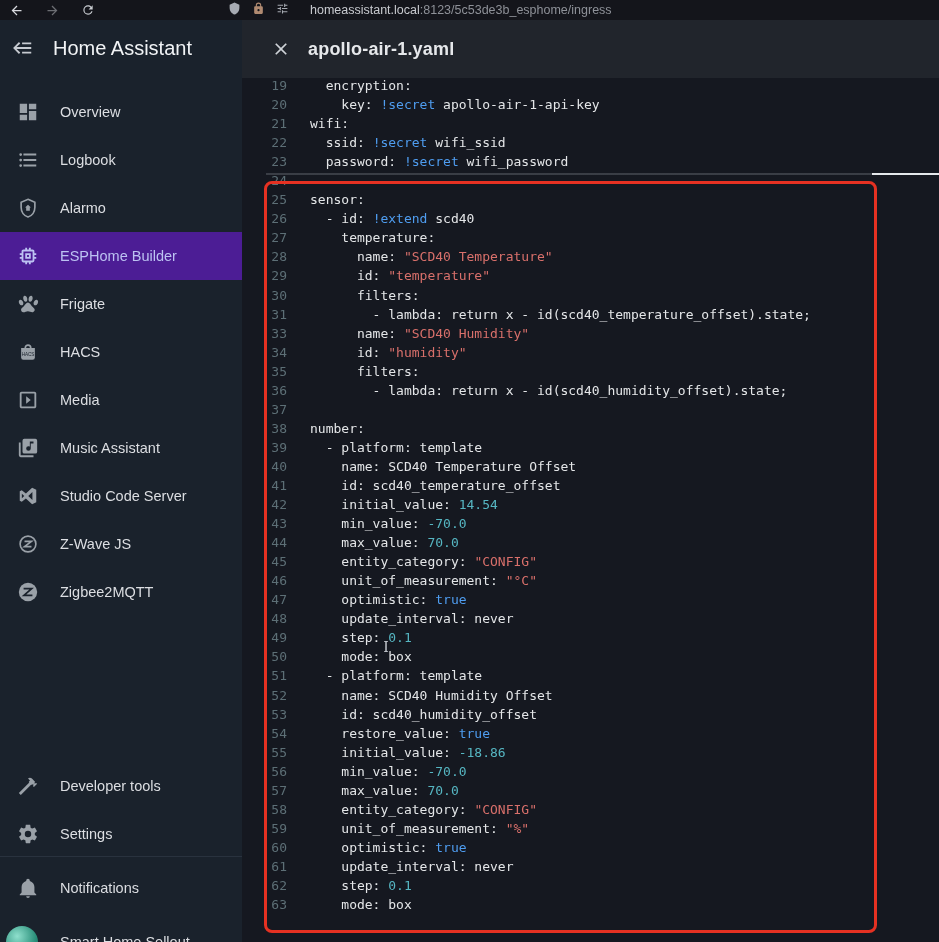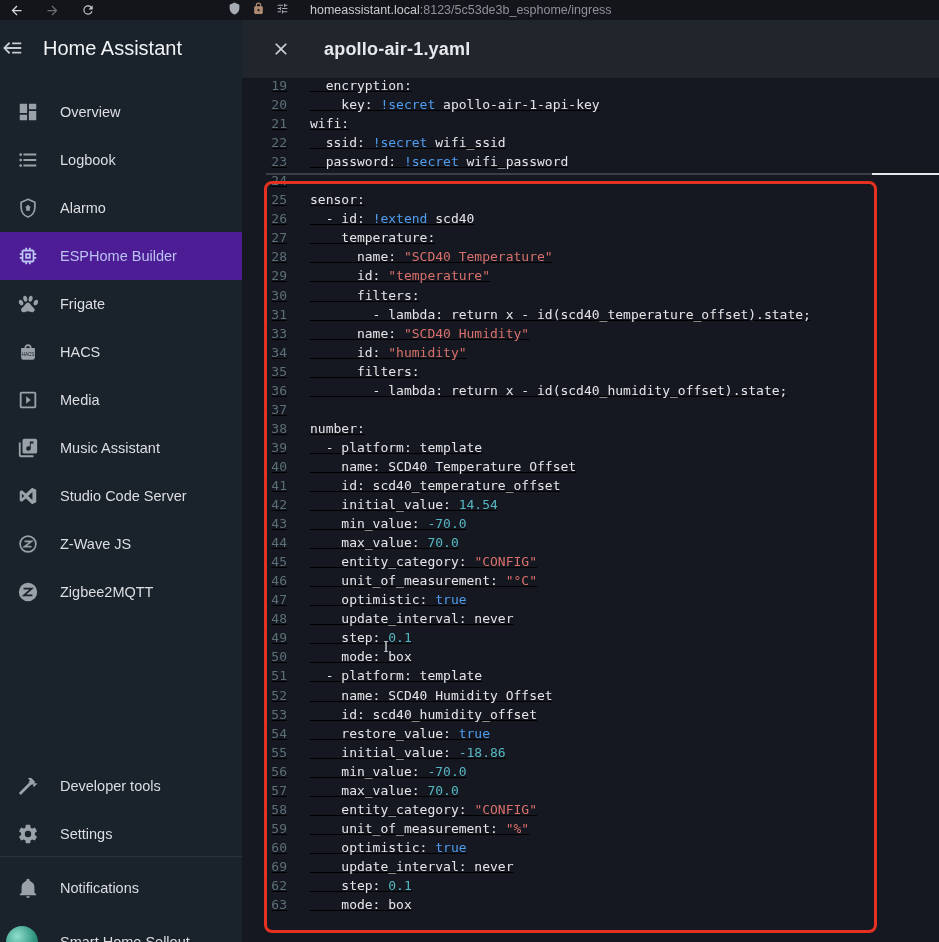--- a/index.html
+++ b/index.html
@@ -13,46 +13,46 @@
   .chrome .sec { position:absolute; left:228px; top:0; height:20px; display:flex; align-items:center; gap:11px; }
   .chrome .url { position:absolute; left:310px; top:0; height:20px; line-height:21px; font-size:12.5px; white-space:nowrap; }
   .url-host { color:#c8cacf; } .url-rest { color:#8e9198; }
   .dim { opacity:.45; }
 
   
   .app { display:flex; height:922px; }
 
   
   .sidebar { position:relative; flex:none; width:242px; background:#1a222c; overflow:hidden; color:#dcdee2; }
-  .sb-header { height:56px; display:flex; align-items:center; padding-left:0; gap:17px; }
+  .sb-header { height:56px; display:flex; align-items:center; padding-left:10px; gap:17px; }
   .sb-title { font-size:20px; font-weight:500; color:#f1f3f5; }
   .sb-toggle { width:26px; height:26px; color:#c7cbd1; display:flex; align-items:center; justify-content:center; }
   .sb-items { margin-top:12px; }
   .sb-item { height:48px; display:flex; align-items:center; padding-left:16px; gap:20px;
              font-size:14.5px; color:#dcdee2; cursor:pointer; }
   .sb-item .icon { width:24px; height:24px; color:#9aa1a8; display:flex; align-items:center; justify-content:center; flex:none; }
   .sb-item.selected { background:#4c1d95; color:var(--selected-accent); }
   .sb-item.selected .icon { color:var(--selected-accent); }
   .sb-secondary { position:absolute; top:742px; left:0; right:0; }
   .sb-divider { position:absolute; top:836px; left:0; right:0; height:1px; background:#29323e; }
   .sb-notify { position:absolute; top:844px; left:0; right:0; }
   .sb-profile { position:absolute; top:892px; left:0; right:0; height:60px; display:flex; align-items:center; padding-left:6px; gap:22px; cursor:pointer; }
   .avatar { width:32px; height:32px; border-radius:50%; flex:none;
             background:radial-gradient(circle at 35% 32%, #8fe0cd, #2a8f7a 62%, #17584a); }
   .profile-label { font-size:14.5px; color:#dcdee2; }
 
   
   .main { position:relative; flex:1; display:flex; flex-direction:column; background:#151820; }
-  .editor-header { flex:none; height:58px; background:#21252c; display:flex; align-items:center; gap:32px; padding-left:28px; }
+  .editor-header { flex:none; height:58px; background:#21252c; display:flex; align-items:center; gap:16px; padding-left:28px; }
   .close-btn { width:22px; height:22px; color:#cfd3d8; display:flex; align-items:center; justify-content:center; cursor:pointer; }
   .editor-title { font-size:18px; font-weight:bold; color:#e6e8eb; letter-spacing:.2px; }
 
   .editor { position:relative; flex:1; overflow:hidden; }
   #code { position:absolute; top:-2px; left:0; right:0;
-          font-family:"DejaVu Sans Mono", monospace; font-size:13px; line-height:19.05px;text-decoration:underline; }
+          font-family:"DejaVu Sans Mono", monospace; font-size:13px; line-height:19.05px; }
   .cl { display:flex; height:19.05px; }
   .ln { flex:none; width:45px; text-align:right; color:var(--line-number); user-select:none; }
   .lc { white-space:pre; padding-left:23px; color:#e4e6e8;text-align:center; }
   .tk-p { color:#e4e6e8; }
   .tk-s { color:var(--code-string); }
   .tk-t { color:var(--code-tag); }
   .tk-n { color:var(--code-number); }
   .tk-b { color:var(--code-boolean); }
 
   .annotation-line { position:absolute; top:95px; left:24px; right:0; height:2px; pointer-events:none;
@@ -416,21 +416,21 @@
           </div>
           <div class="cl">
             <span class="ln">59</span>
             <span class="lc"><span class="tk-p">    unit_of_measurement: </span><span class="tk-s">"%"</span></span>
           </div>
           <div class="cl">
             <span class="ln">60</span>
             <span class="lc"><span class="tk-p">    optimistic: </span><span class="tk-b">true</span></span>
           </div>
           <div class="cl">
-            <span class="ln">69</span>
+            <span class="ln">61</span>
             <span class="lc"><span class="tk-p">    update_interval: never</span></span>
           </div>
           <div class="cl">
             <span class="ln">62</span>
             <span class="lc"><span class="tk-p">    step: </span><span class="tk-n">0.1</span></span>
           </div>
           <div class="cl">
             <span class="ln">63</span>
             <span class="lc"><span class="tk-p">    mode: box</span></span>
           </div>

